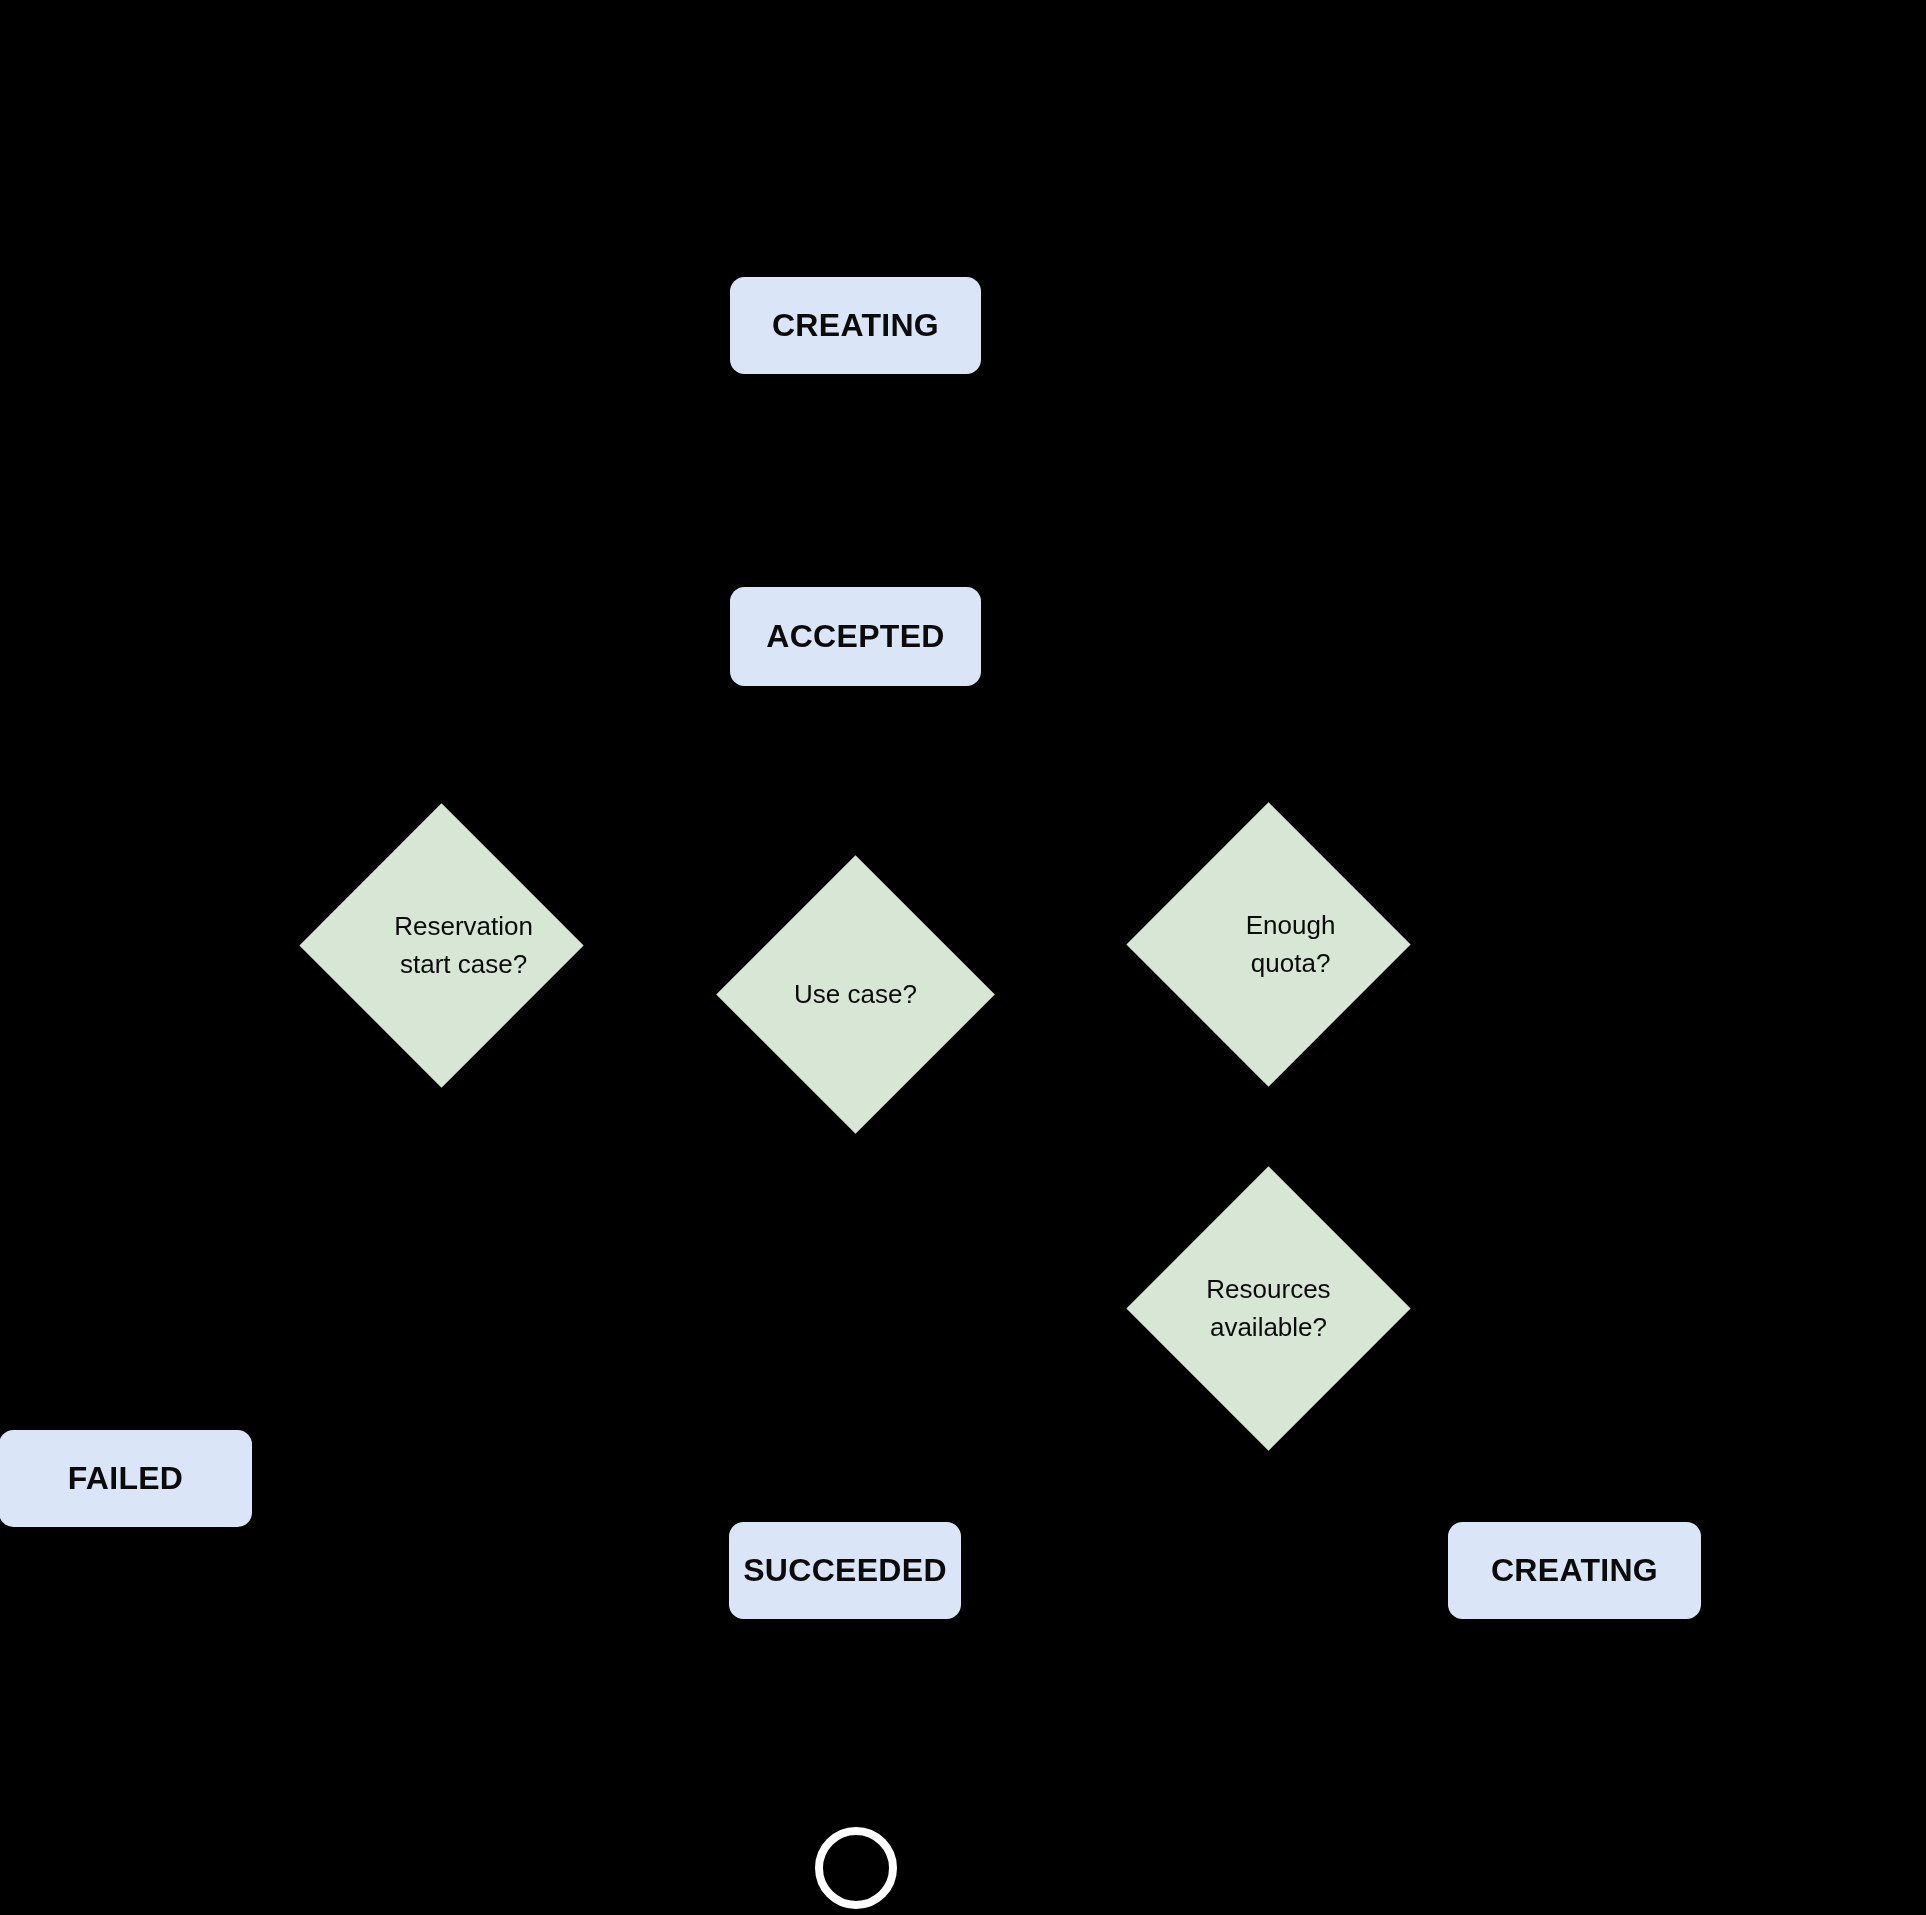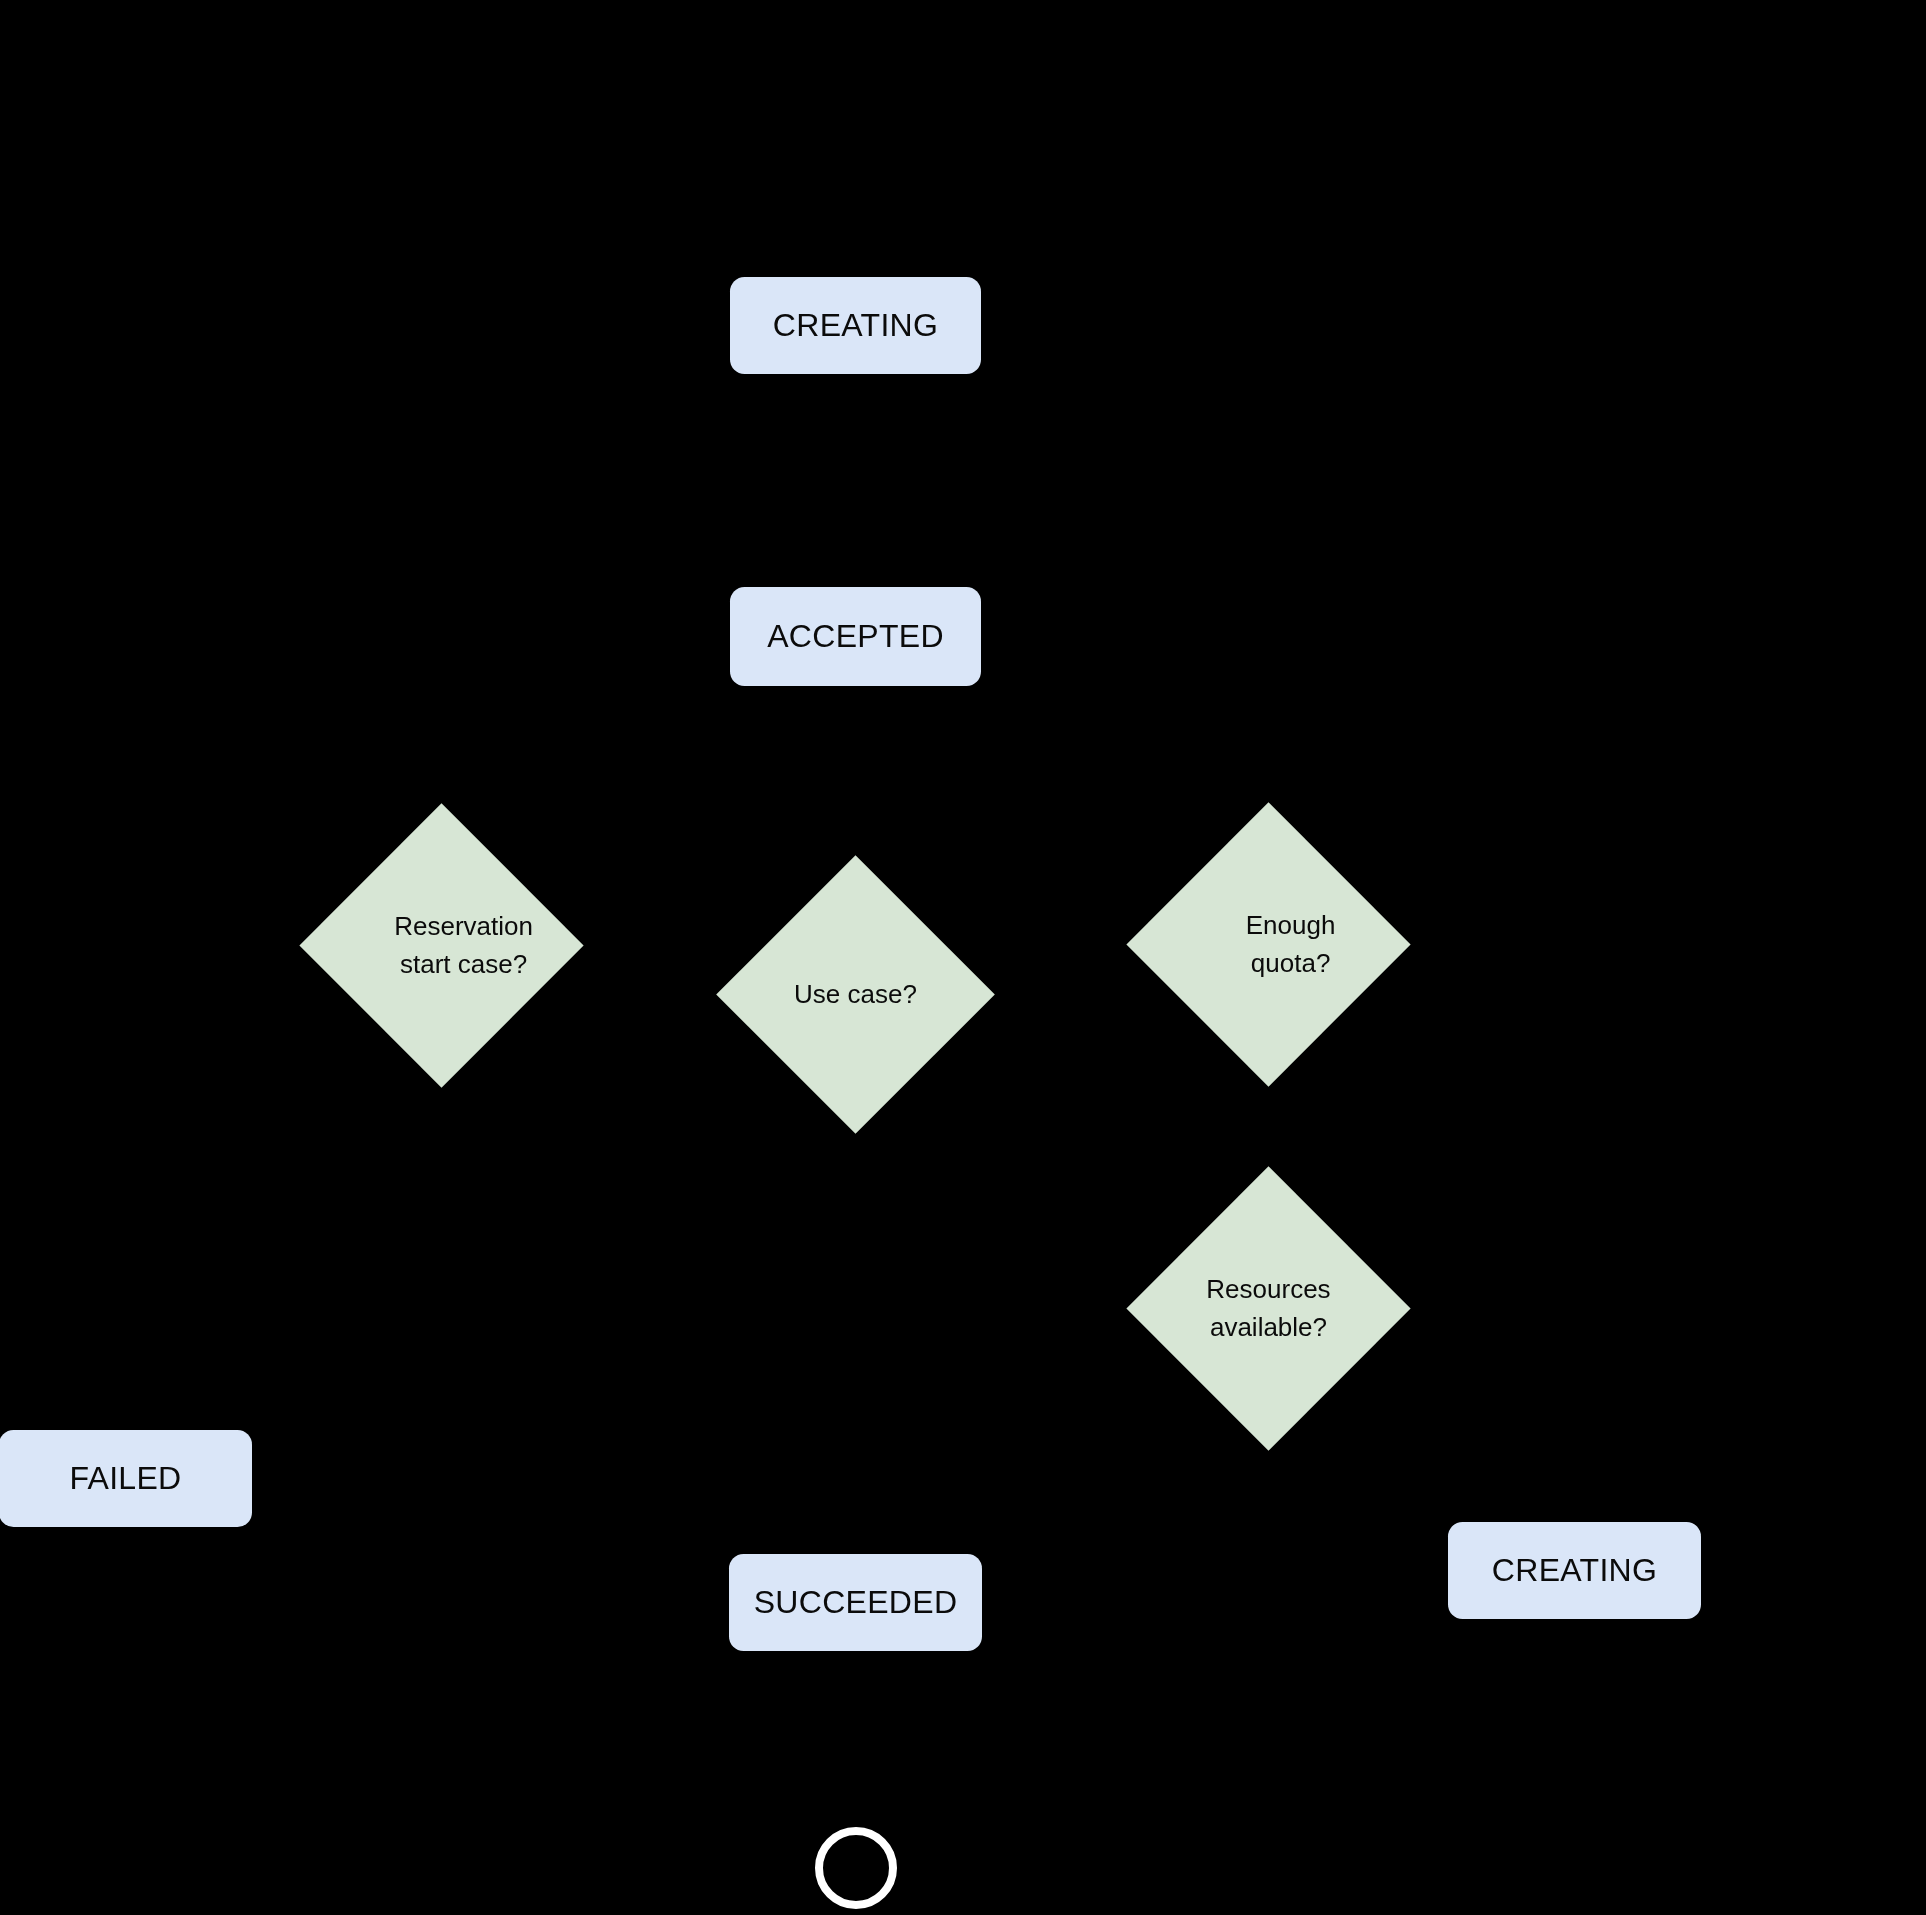--- a/index.html
+++ b/index.html
@@ -23,21 +23,21 @@
     background: #dae6f8;
     border-radius: 14.5px;
     display: flex;
     align-items: center;
     justify-content: center;
     box-sizing: border-box;
   }
   .state-label {
     color: #0b0b0b;
     font-size: 32px;
-    font-weight: 400;
+    font-weight: 700;
     letter-spacing: 0.3px;
     line-height: 1.1;
     text-align: center;
     white-space: nowrap;
   }
 
   
   .decision-node {
     position: absolute;
     display: flex;
@@ -138,21 +138,21 @@
     <div class="decision-label">
       <div>Resources</div>
       <div>available?</div>
     </div>
   </div>
 
   <div class="state-node" style="left:-1px; top:1430px; width:253px; height:97px;">
     <span class="state-label">FAILED</span>
   </div>
 
-  <div class="state-node" style="left:729px; top:1554px; width:253px; height:97px;">
+  <div class="state-node" style="left:729px; top:1522px; width:232px; height:97px;">
     <span class="state-label">SUCCEEDED</span>
   </div>
 
   <div class="state-node" style="left:1448px; top:1522px; width:253px; height:97px;">
     <span class="state-label">CREATING</span>
   </div>
 
   <div class="terminal-node" style="left:815px; top:1827px; width:82px; height:82px;"></div>
 
 </div>

